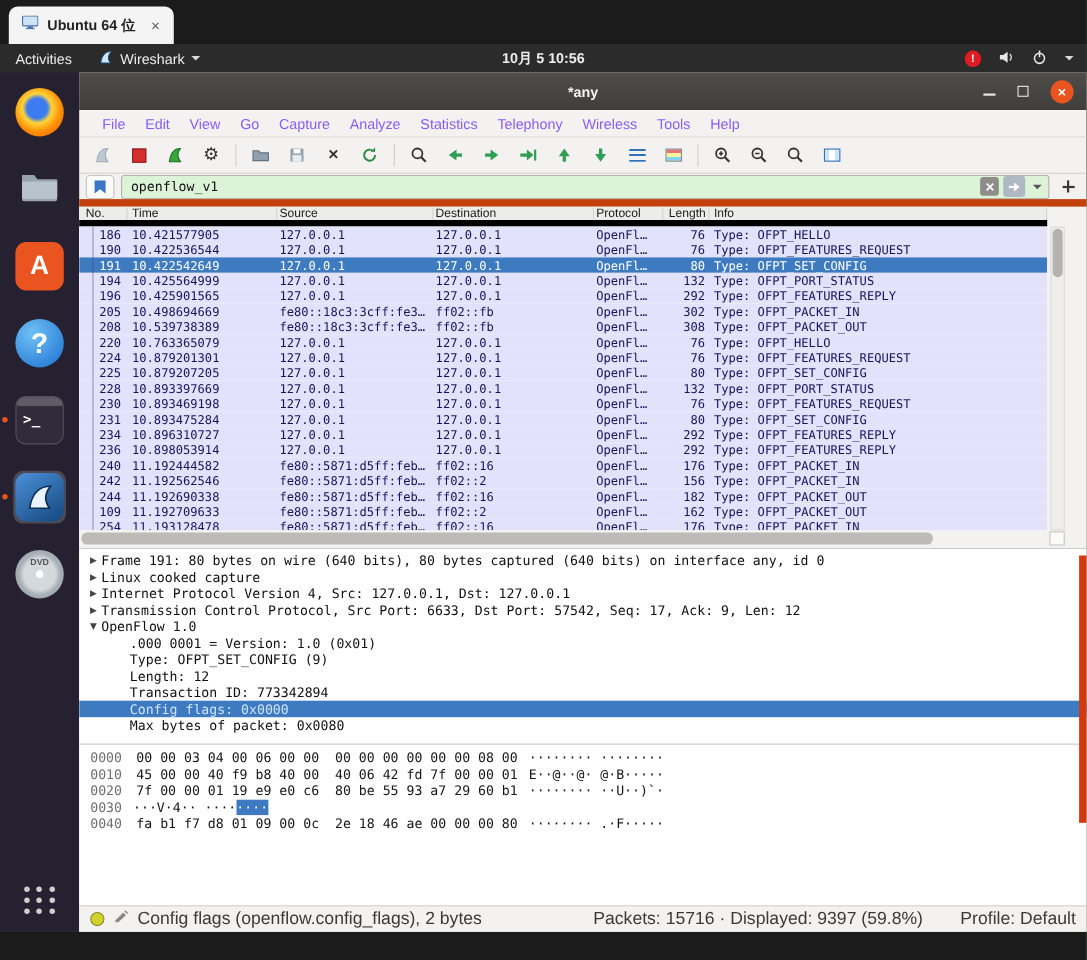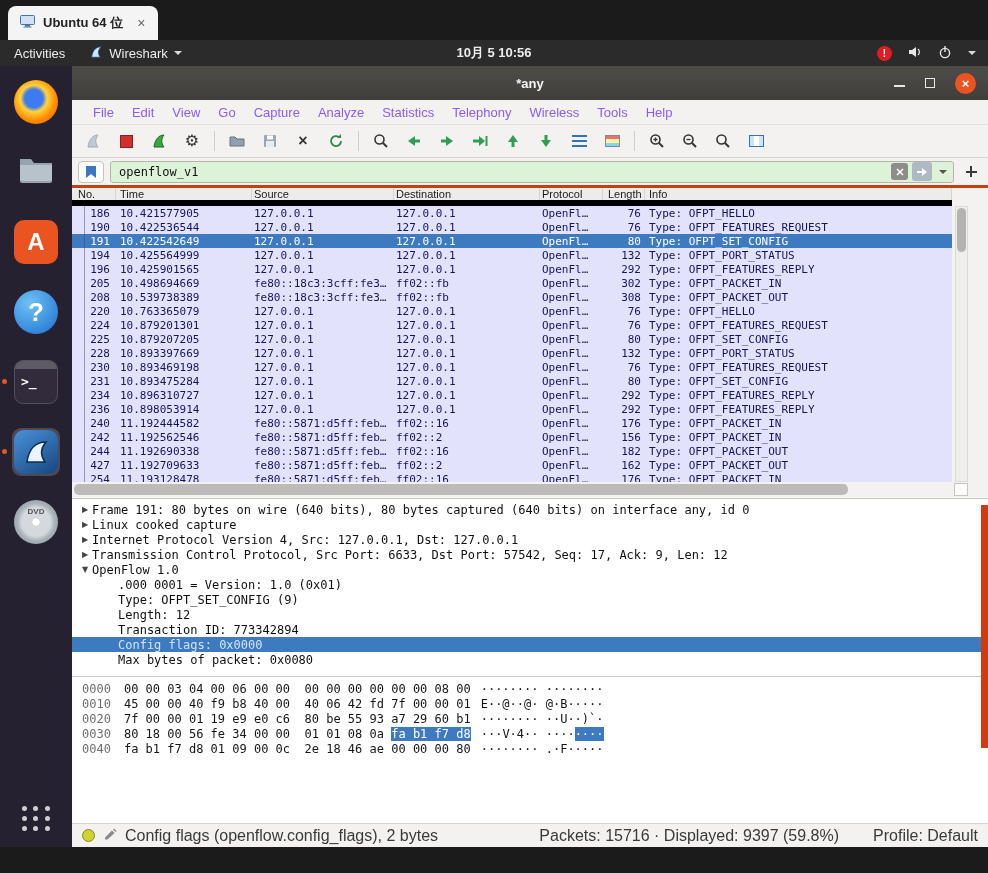--- a/index.html
+++ b/index.html
@@ -58,21 +58,21 @@
 
   .toolbar{height:34px;display:flex;align-items:center;padding-left:6px;gap:3px;border-top:1px solid #e2e0dc;border-bottom:1px solid #d5d3d0;flex:none}
   .tbtn{width:30px;height:28px;display:flex;align-items:center;justify-content:center;border-radius:4px;flex:none}
   .tsep{width:1px;height:20px;background:#d0cecb;margin:0 4px}
   .glyph{font-size:16px;color:#333;line-height:1}
   .stop-sq{width:13px;height:13px;background:#d32f2f;border:1px solid #8e1f1f}
   .bars-blue{width:15px;height:12px;background:repeating-linear-gradient(#3173b8 0 2px,transparent 2px 5px)}
   .stripes{width:15px;height:12px;border:1px solid #888;background:linear-gradient(#e57373 0 33%,#fff59d 33% 66%,#81d4fa 66% 100%)}
   .cols-icon{width:15px;height:12px;border:1px solid #3173b8;background:linear-gradient(90deg,#cfe3f7 0 4px,#fff 4px 9px,#cfe3f7 9px 13px)}
 
-  .filterbar{height:30px;display:flex;align-items:center;gap:6px;padding:0 6px;border-bottom:3px solid #c2410c;flex:none}
+  .filterbar{height:30px;display:flex;align-items:center;gap:6px;padding:0 6px;border-bottom:7px solid #c2410c;flex:none}
   .bookmark-btn{width:26px;height:22px;border:1px solid #c5c3c0;border-radius:4px;background:#fbfbfa;display:flex;align-items:center;justify-content:center;flex:none}
   .filter-field{flex:1;height:22px;background:#ddf3d8;border:1px solid #b5b3b0;border-radius:3px;display:flex;align-items:center;padding:0 3px 0 8px;gap:4px;min-width:0}
   .filter-input{flex:1;background:transparent;border:none;outline:none;font:12px "DejaVu Sans Mono",monospace;color:#111;min-width:0}
   .fclear{width:17px;height:17px;border-radius:3px;background:#8f8d8a;display:flex;align-items:center;justify-content:center;flex:none}
   .fapply{width:20px;height:19px;border-radius:3px;background:#aeb9c4;display:flex;align-items:center;justify-content:center;flex:none}
   .fcaret{width:14px;display:flex;align-items:center;justify-content:center;flex:none}
   .plus-btn{width:22px;height:22px;display:flex;align-items:center;justify-content:center;position:relative;flex:none}
   .plus-btn::before{content:"";position:absolute;width:11px;height:2px;background:#3a3a3a}
   .plus-btn::after{content:"";position:absolute;width:2px;height:11px;background:#3a3a3a}
 
@@ -554,21 +554,21 @@
             <div class="prow">
               <div class="pcell c-no">244</div>
               <div class="pcell c-time">11.192690338</div>
               <div class="pcell c-src">fe80::5871:d5ff:feb…</div>
               <div class="pcell c-dst">ff02::16</div>
               <div class="pcell c-proto">OpenFl…</div>
               <div class="pcell c-len">182</div>
               <div class="pcell c-info">Type: OFPT_PACKET_OUT</div>
             </div>
             <div class="prow">
-              <div class="pcell c-no">427</div>
+              <div class="pcell c-no">109</div>
               <div class="pcell c-time">11.192709633</div>
               <div class="pcell c-src">fe80::5871:d5ff:feb…</div>
               <div class="pcell c-dst">ff02::2</div>
               <div class="pcell c-proto">OpenFl…</div>
               <div class="pcell c-len">162</div>
               <div class="pcell c-info">Type: OFPT_PACKET_OUT</div>
             </div>
             <div class="prow">
               <div class="pcell c-no">254</div>
               <div class="pcell c-time">11.193128478</div>
@@ -635,21 +635,21 @@
               <span>Max bytes of packet: 0x0080</span>
             </div>
           </div>
       </div>
 
       <div class="hex-pane">
         <div>
             <div class="hrow"><span class="off">0000</span><span class="hx">00 00 03 04 00 06 00 00  00 00 00 00 00 00 08 00</span><span class="asc">········ ········</span></div>
             <div class="hrow"><span class="off">0010</span><span class="hx">45 00 00 40 f9 b8 40 00  40 06 42 fd 7f 00 00 01</span><span class="asc">E··@··@· @·B·····</span></div>
             <div class="hrow"><span class="off">0020</span><span class="hx">7f 00 00 01 19 e9 e0 c6  80 be 55 93 a7 29 60 b1</span><span class="asc">········ ··U··)`·</span></div>
-            <div class="hrow"><span class="off">0030</span><span class="hx">80 18 00 56 fe 34 00 00  01 01 08 0a <span class="hl">fa b1 f7 d8</span></span><span class="asc">···V·4·· ····<span class="hl">····</span></span></div>
+            <div class="hrow"><span class="off">0030</span><span class="asc">···V·4·· ····<span class="hl">····</span></span></div>
             <div class="hrow"><span class="off">0040</span><span class="hx">fa b1 f7 d8 01 09 00 0c  2e 18 46 ae 00 00 00 80</span><span class="asc">········ .·F·····</span></div>
           </div>
       </div>
 
       <div class="statusbar">
         <span class="expert-dot"></span>
         <span>
           <svg width="14" height="14" viewBox="0 0 14 14">
               <path d="M2 12 L9 5 L11.5 7.5 L4.5 14 L2 14 Z" fill="#8a8a8a" transform="translate(0,-1.5)"></path>
               <path d="M10 4 L12.5 6.5 L13.5 5.5 L11 3 Z" fill="#8a8a8a" transform="translate(0,-1.5)"></path>

